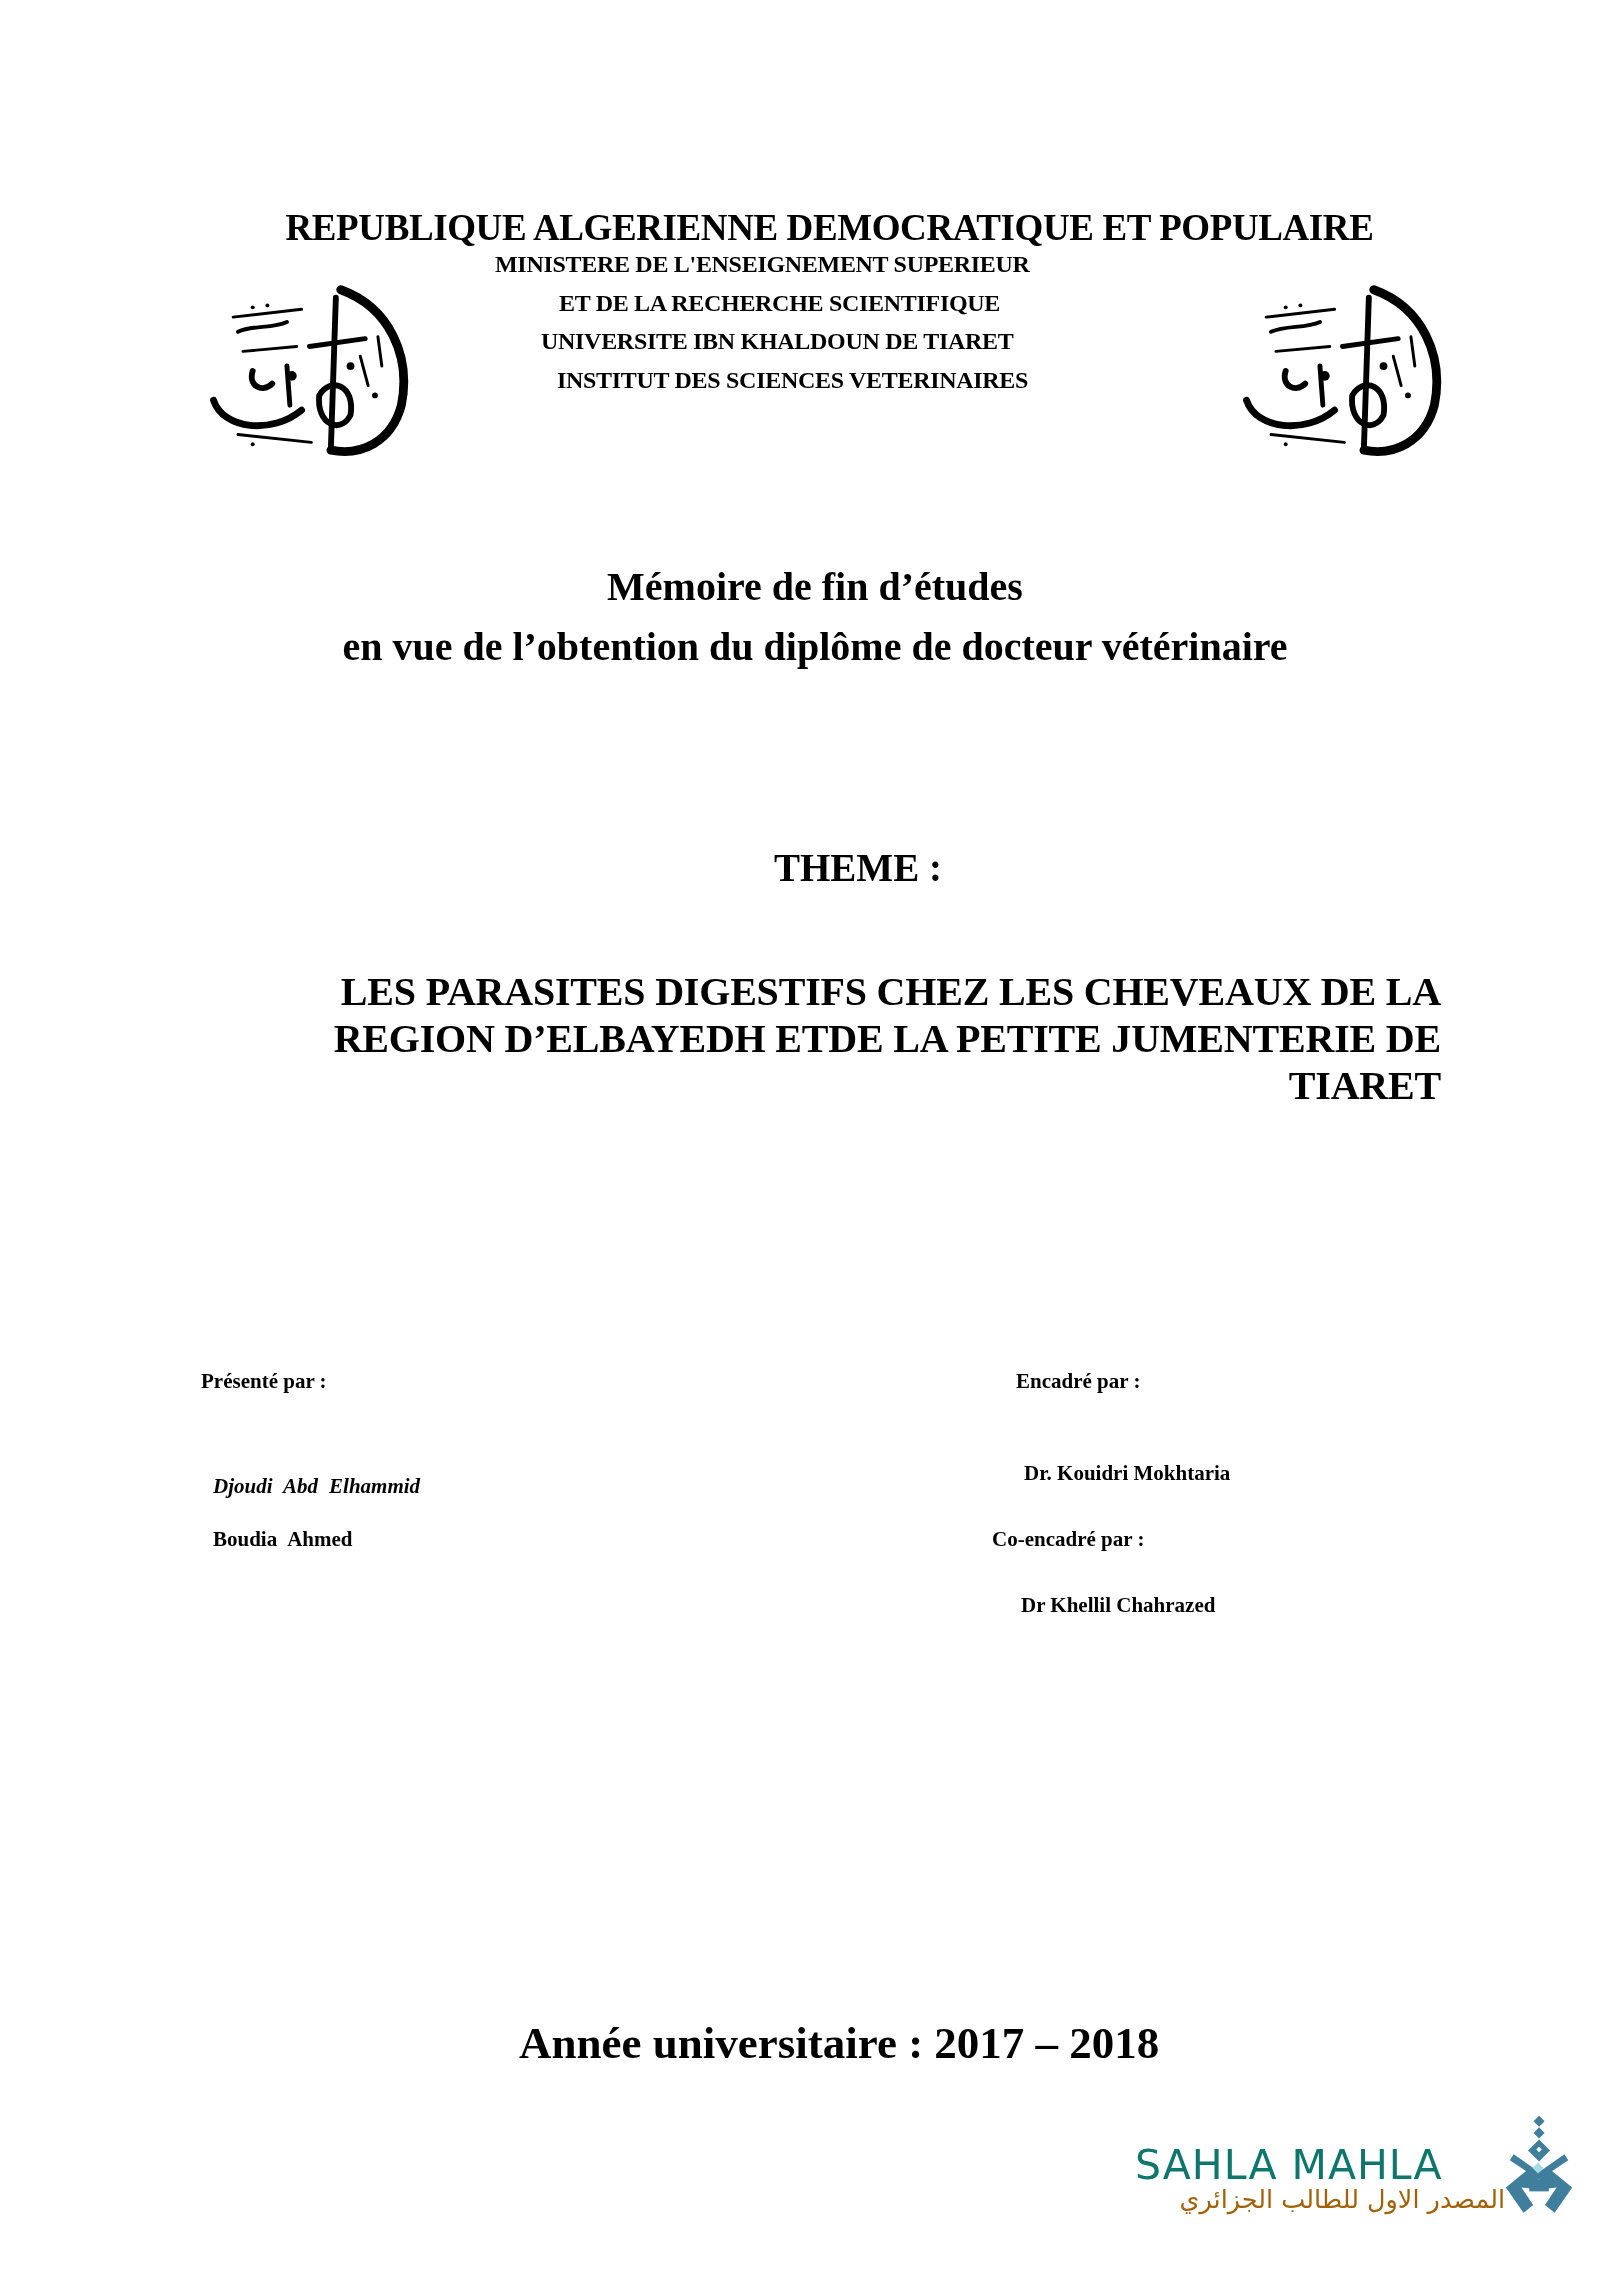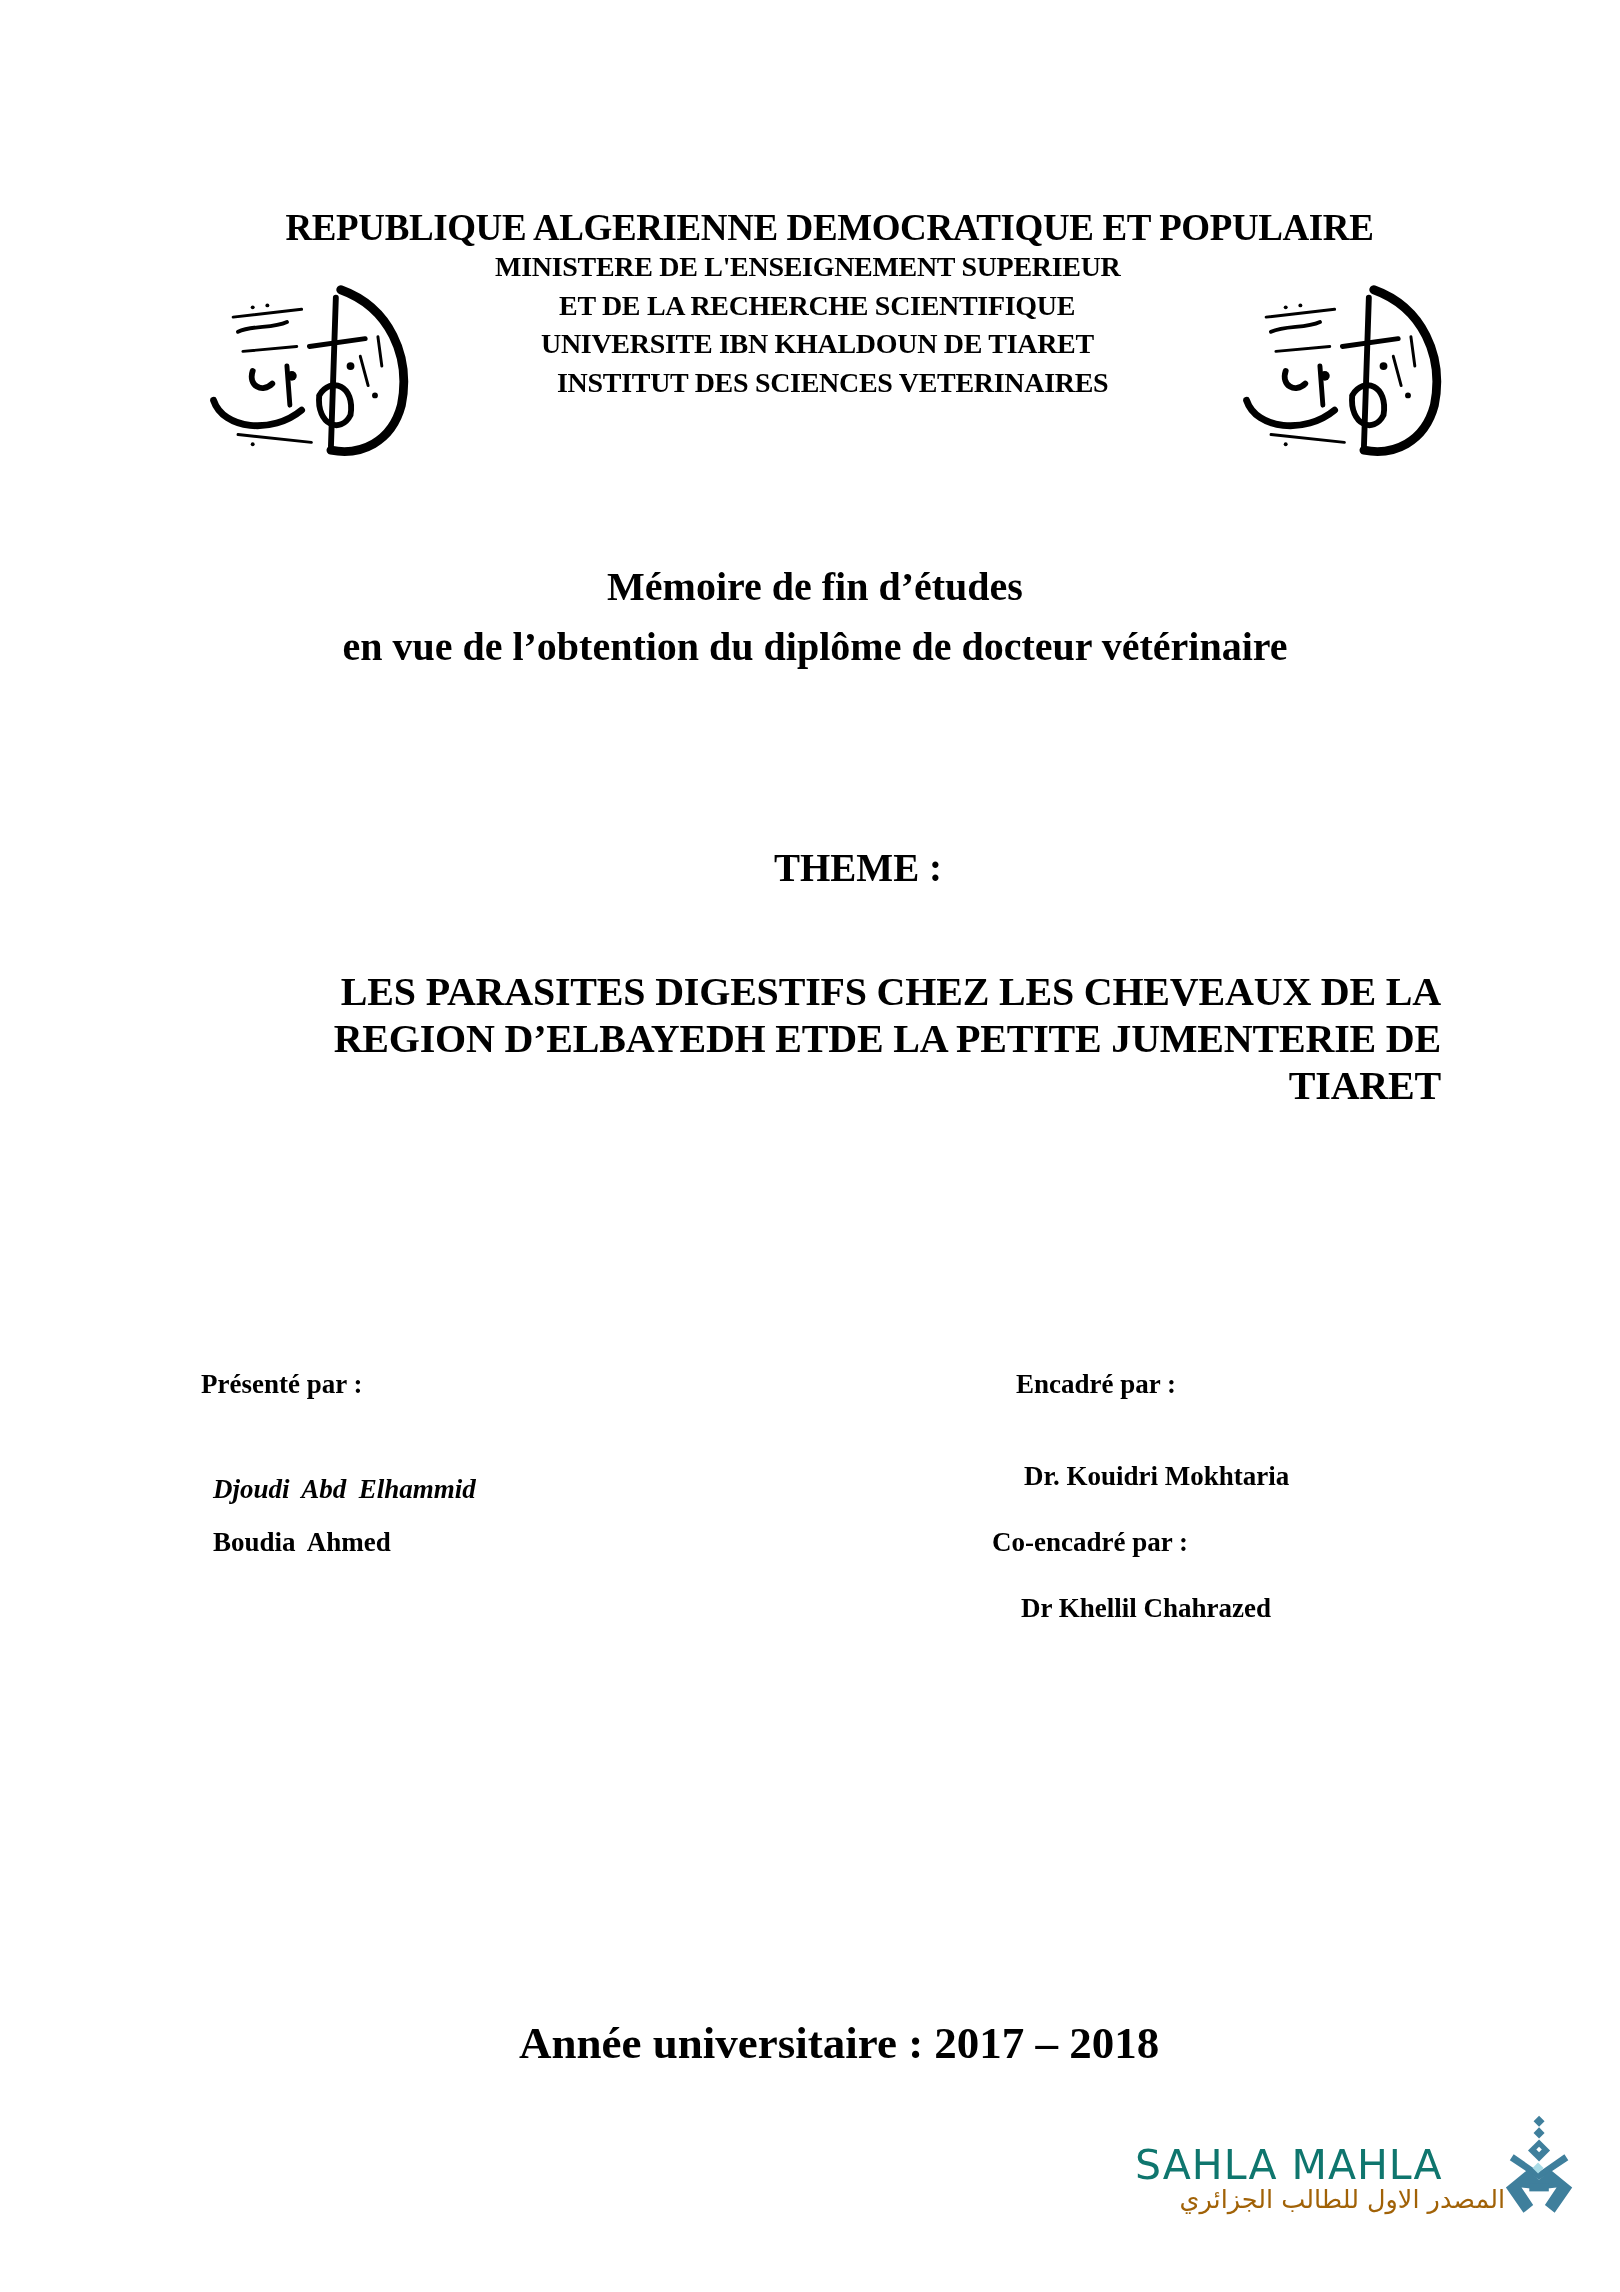--- a/index.html
+++ b/index.html
@@ -4,41 +4,41 @@
 <style>
   html, body { margin: 0; padding: 0; background: #ffffff; }
   body { width: 1620px; height: 2293px; position: relative; overflow: hidden;
          font-family: "Liberation Serif", "DejaVu Serif", serif; color: #000; }
   .abs { position: absolute; white-space: nowrap; }
   .b { font-weight: bold; }
   .center { text-align: center; }
 
   
   .hdr-1 { left: 0; width: 1659px; top: 206px; font-size: 37px; letter-spacing: -0.4px; }
-  .hdr-line { font-size: 28px; letter-spacing: -0.3px; }
+  .hdr-line { font-size: 24px; letter-spacing: -0.3px; }
   .hdr-2 { left: 495px; top: 251px; }
   .hdr-3 { left: 559px; top: 290px; }
   .hdr-4 { left: 541px; top: 328px; }
   .hdr-5 { left: 557px; top: 367px; }
 
   
   .logo { position: absolute; width: 225px; height: 181px; }
   .logo-left { left: 194px; top: 278px; }
   .logo-right { left: 1227px; top: 278px; }
 
   
   .mem-1 { left: 0; width: 1630px; top: 563px; font-size: 40px; text-align: center; }
   .mem-2 { left: 0; width: 1630px; top: 623px; font-size: 40px; text-align: center; }
 
   .theme { left: 774px; top: 845px; font-size: 39px; }
 
   .title { left: 186px; width: 1255px; top: 968px; font-size: 40px; line-height: 47px;
            text-align: right; white-space: normal; letter-spacing: -0.2px; }
 
-  .lbl { font-size: 27px; text-align: right; }
+  .lbl { font-size: 21px; text-align: right; }
   .presente { left: 201px; top: 1369px; }
   .student-1 { left: 213px; top: 1474px; word-spacing: 5.9px; font-style: italic; }
   .student-2 { left: 213px; top: 1527px; word-spacing: 5.9px; }
   .encadre { left: 1016px; top: 1369px; }
   .sup-1 { left: 1024px; top: 1461px; }
   .coenc { left: 992px; top: 1527px; }
   .sup-2 { left: 1021px; top: 1593px; }
 
   .annee { left: 519px; top: 2017px; font-size: 45px; }
 

